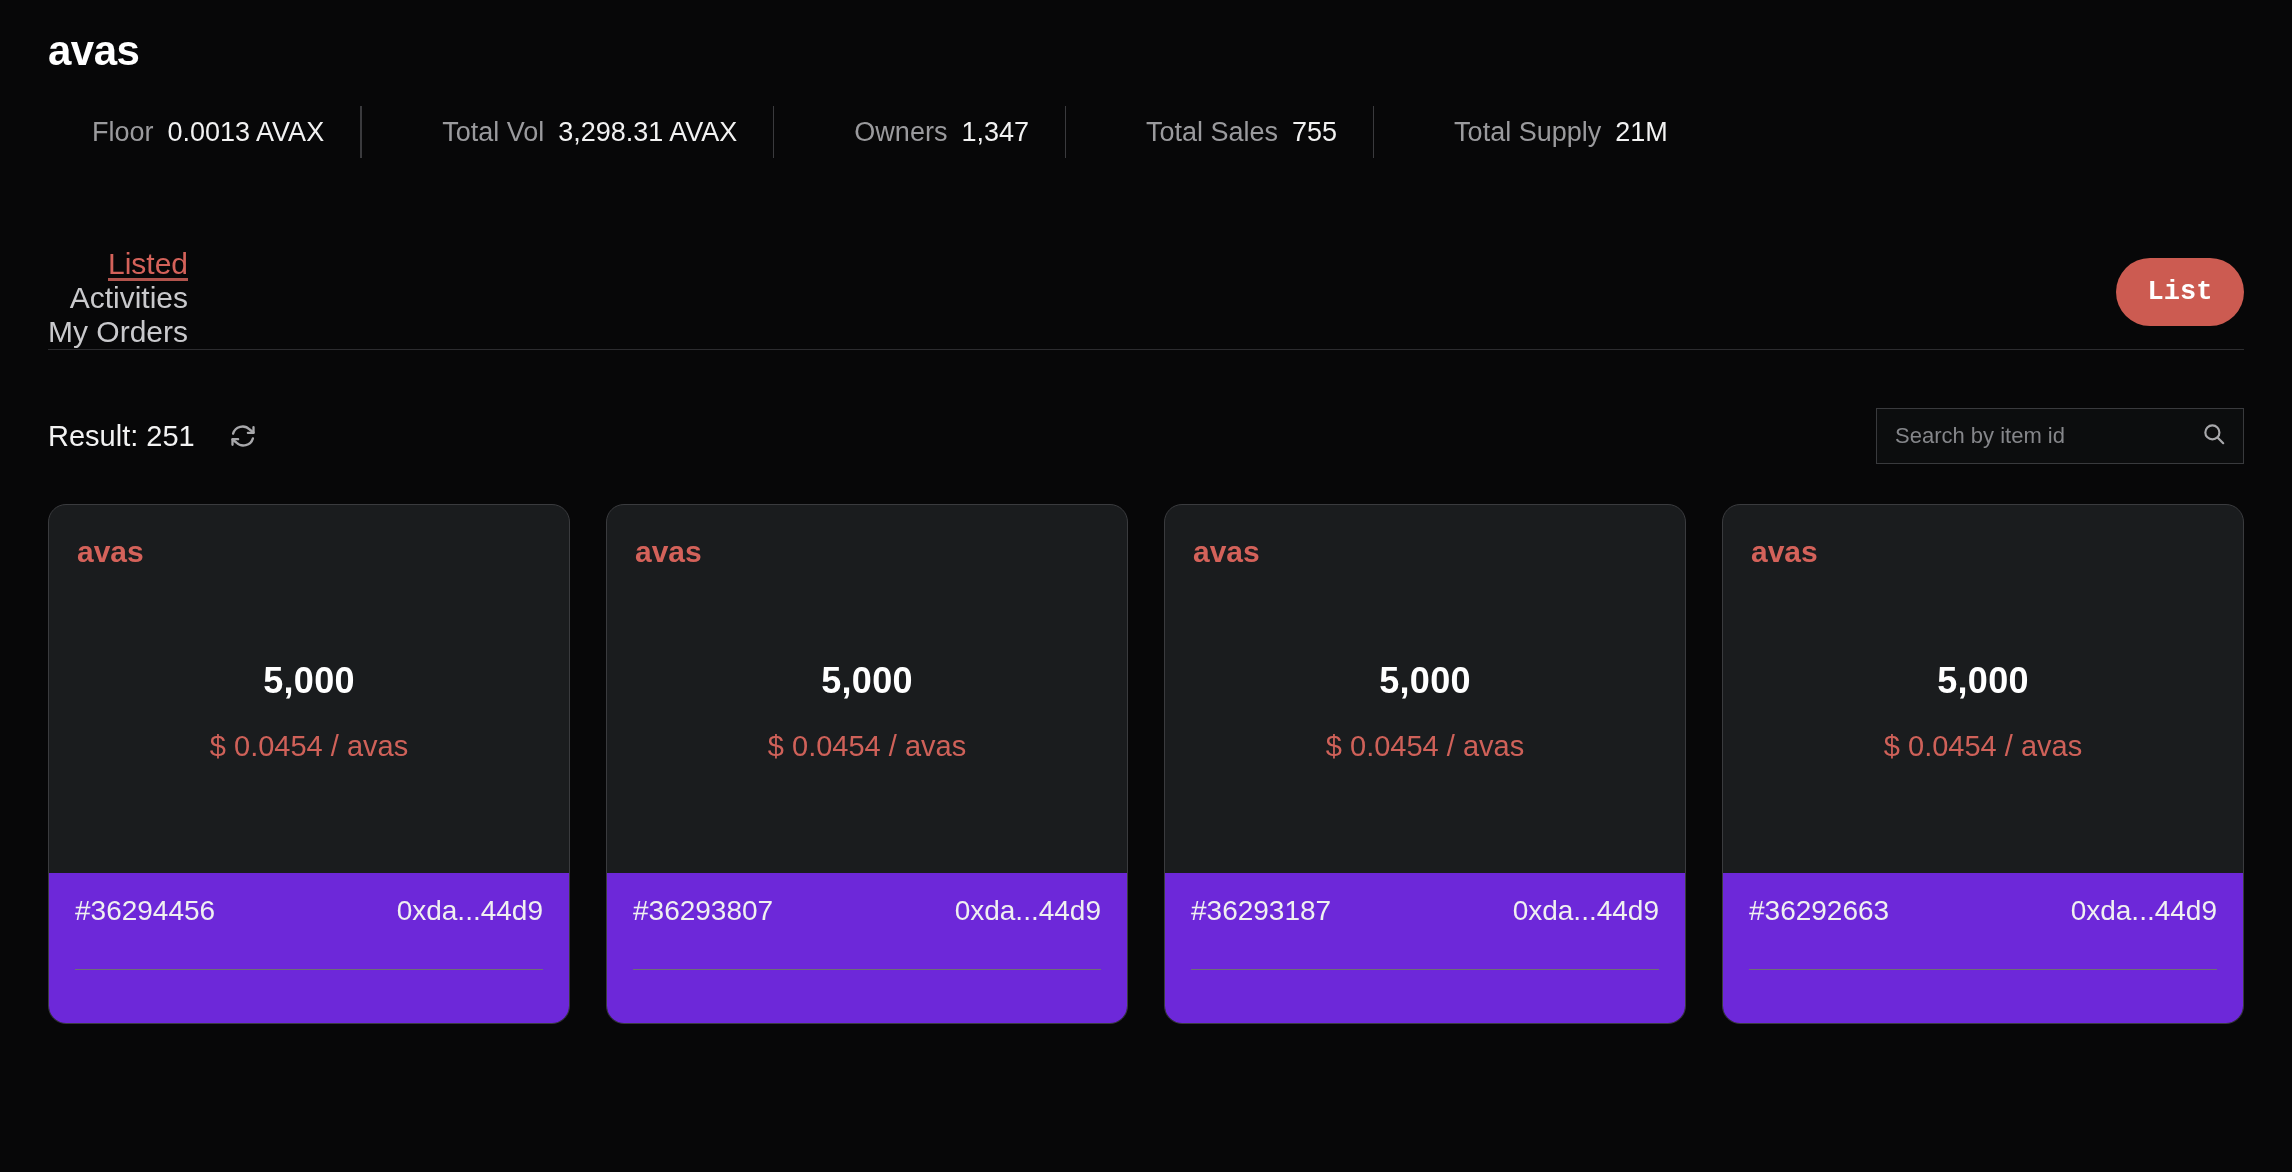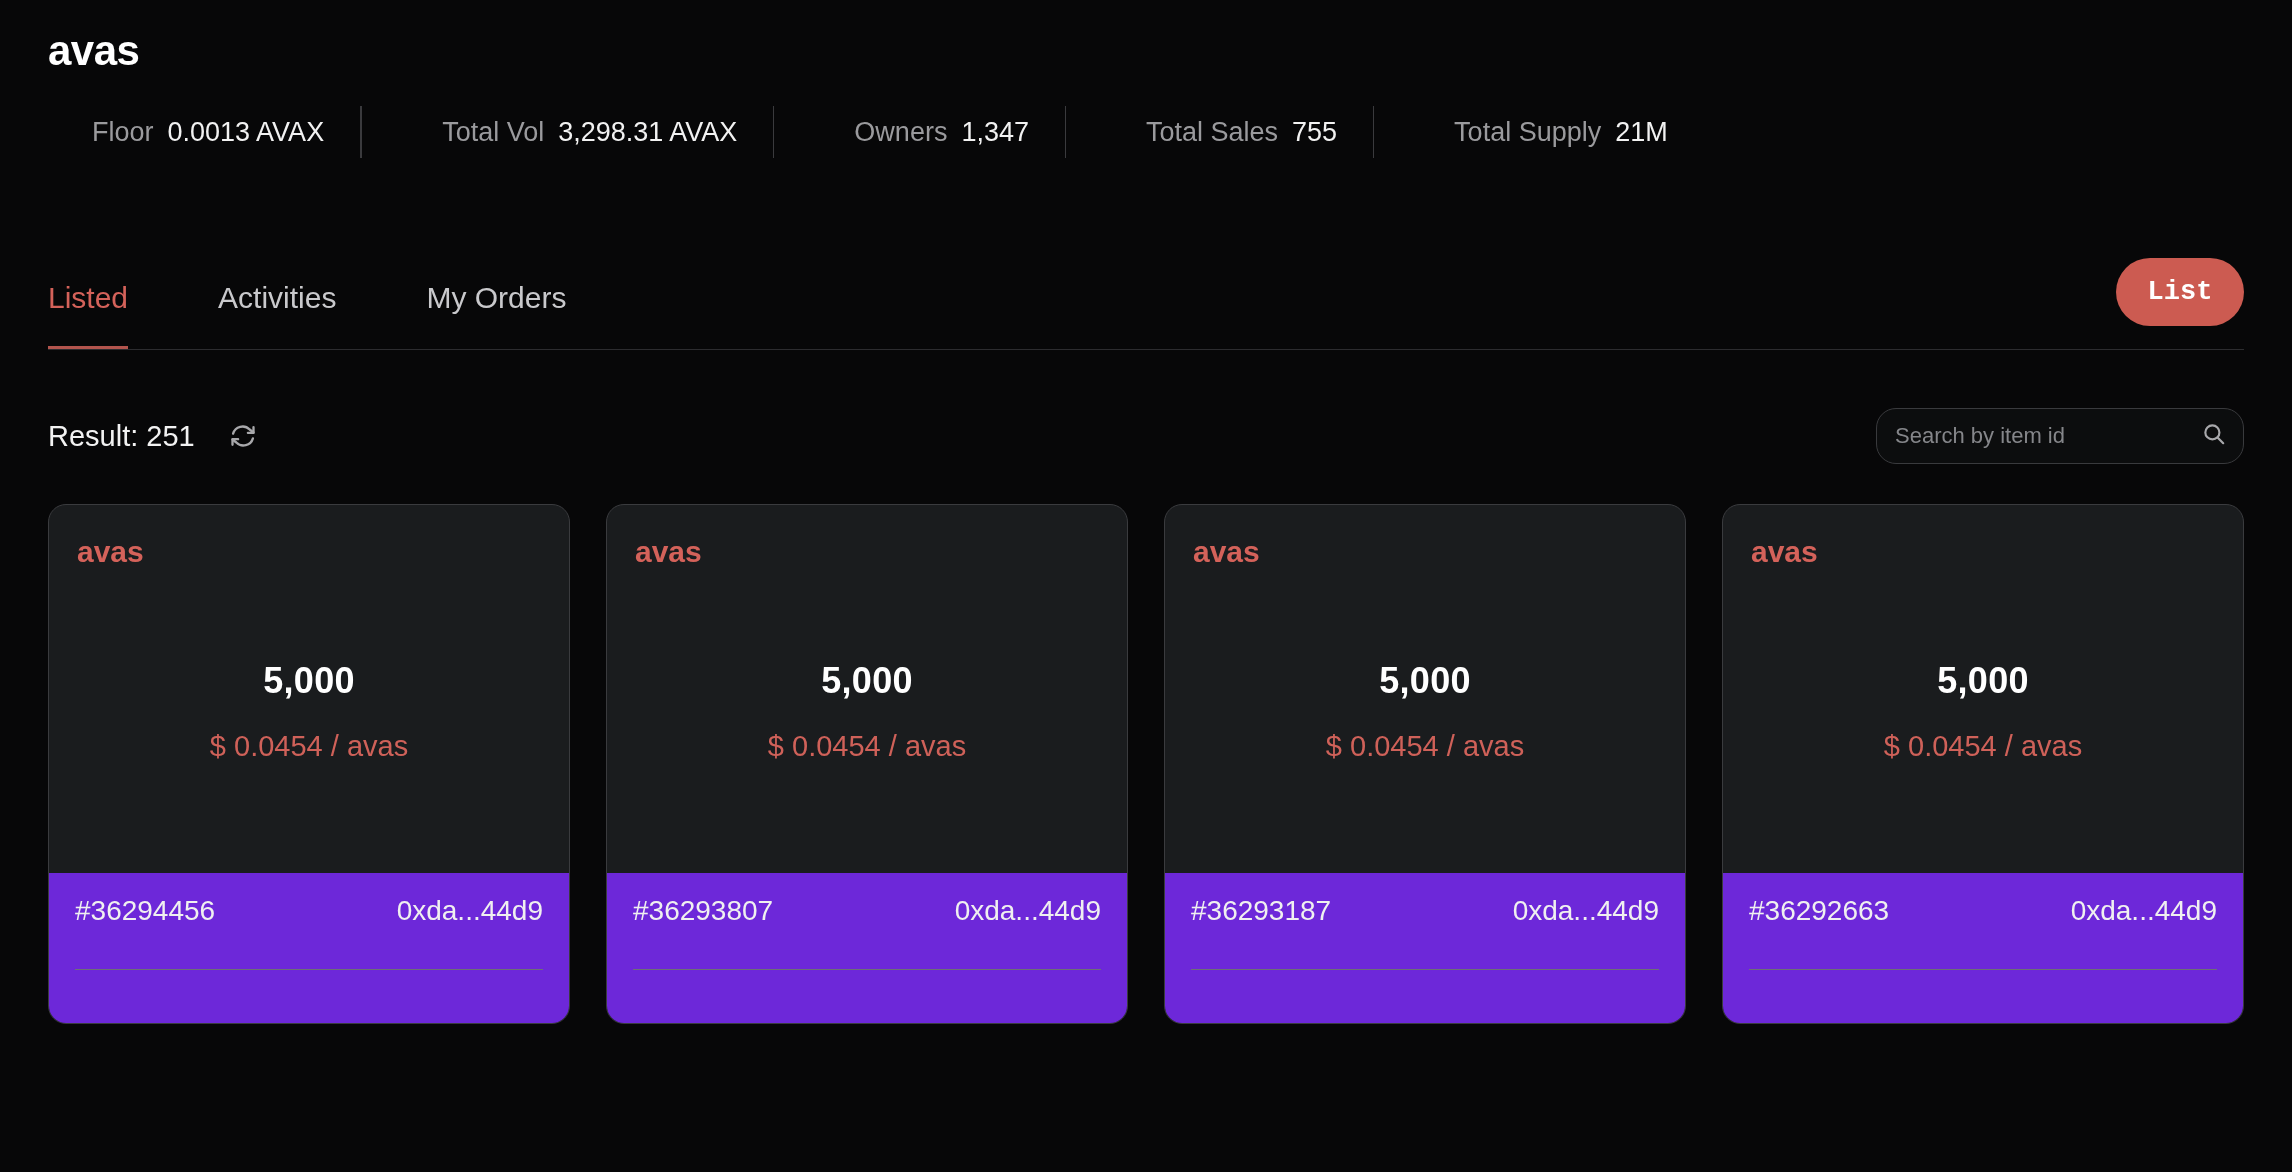--- a/index.html
+++ b/index.html
@@ -72,20 +72,21 @@
     height: 104px;
     border-bottom: 1px solid #2c2c2f;
     display: flex;
     align-items: center;
   }
 
   .tabs {
     display: flex;
     align-items: flex-end;
     height: 100%;
+    flex-direction: column;
   }
 
   .tab {
     position: relative;
     font-size: 30px;
     color: #c9c9cc;
     padding: 0 0 0 0;
     margin-right: 90px;
     height: 100%;
     display: flex;
@@ -147,21 +148,21 @@
     height: 28px;
     display: block;
     cursor: pointer;
   }
 
   .search-box {
     position: relative;
     width: 368px;
     height: 56px;
     border: 1px solid #393a3d;
-    border-radius: 20px;
+    border-radius: 0;
     background: #0c0d0e;
     display: flex;
     align-items: center;
   }
   .search-input {
     flex: 1;
     height: 100%;
     background: transparent;
     border: none;
     outline: none;

